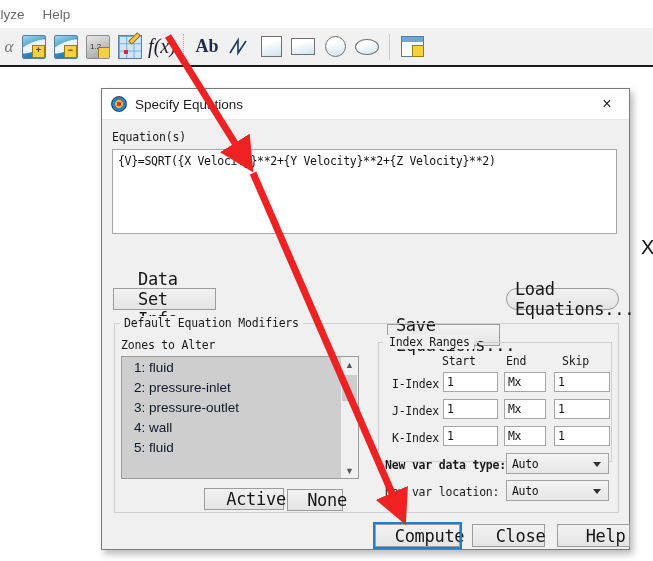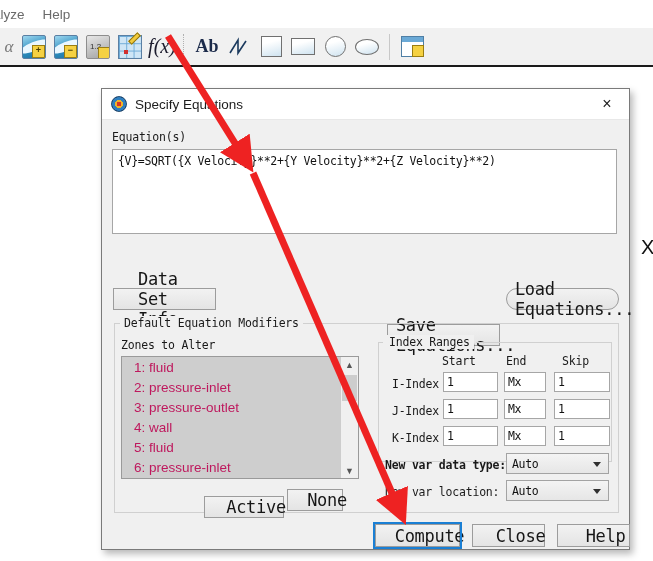--- a/index.html
+++ b/index.html
@@ -337,21 +337,21 @@
     overflow: hidden;
     display: flex;
   }
   #zones-items {
     flex: 1;
     padding-top: 1px;
     overflow: hidden;
   }
   .zone-item {
     font-size: 13.5px;
-    color: #be185d;
+    color: #0f172a;
     padding: 1px 0 1px 12px;
     line-height: 18px;
     white-space: nowrap;
     font-family: "Liberation Sans", sans-serif;
   }
   #zones-scrollbar {
     width: 17px;
     background: #f0f0f0;
     border-left: 1px solid #cdcdcd;
     position: relative;
@@ -371,21 +371,21 @@
   #sb-thumb {
     position: absolute;
     left: 1px;
     top: 18px;
     width: 15px;
     height: 26px;
     background: #cdcdcd;
   }
 
   #btn-all    { left: 19px;  top: 369px; width: 72px; }
-  #btn-active { left: 102px; top: 376px; width: 80px; }
+  #btn-active { left: 102px; top: 368px; width: 80px; }
   #btn-none   { left: 185px; top: 369px; width: 56px; }
 
   #index-group {
     position: absolute;
     left: 276px; top: 222px;
     width: 234px; height: 120px;
     border: 1px solid #d0d0d0;
     border-top: none;
     box-sizing: border-box;
   }
@@ -599,21 +599,20 @@
 
     <div class="lbl" id="zones-label">Zones to Alter</div>
 
     <div id="zones-list">
       <div id="zones-items">
         <div class="zone-item">1: fluid</div>
         <div class="zone-item">2: pressure-inlet</div>
         <div class="zone-item">3: pressure-outlet</div>
         <div class="zone-item">4: wall</div>
         <div class="zone-item">5: fluid</div>
-        <div class="zone-item">6: pressure-inlet</div>
 
       </div>
       <div id="zones-scrollbar">
         <div class="sb-arrow">▲</div>
         <div id="sb-thumb"></div>
         <div class="sb-arrow">▼</div>
       </div>
     </div>
 
     <div class="btn" id="btn-active">Active</div>

